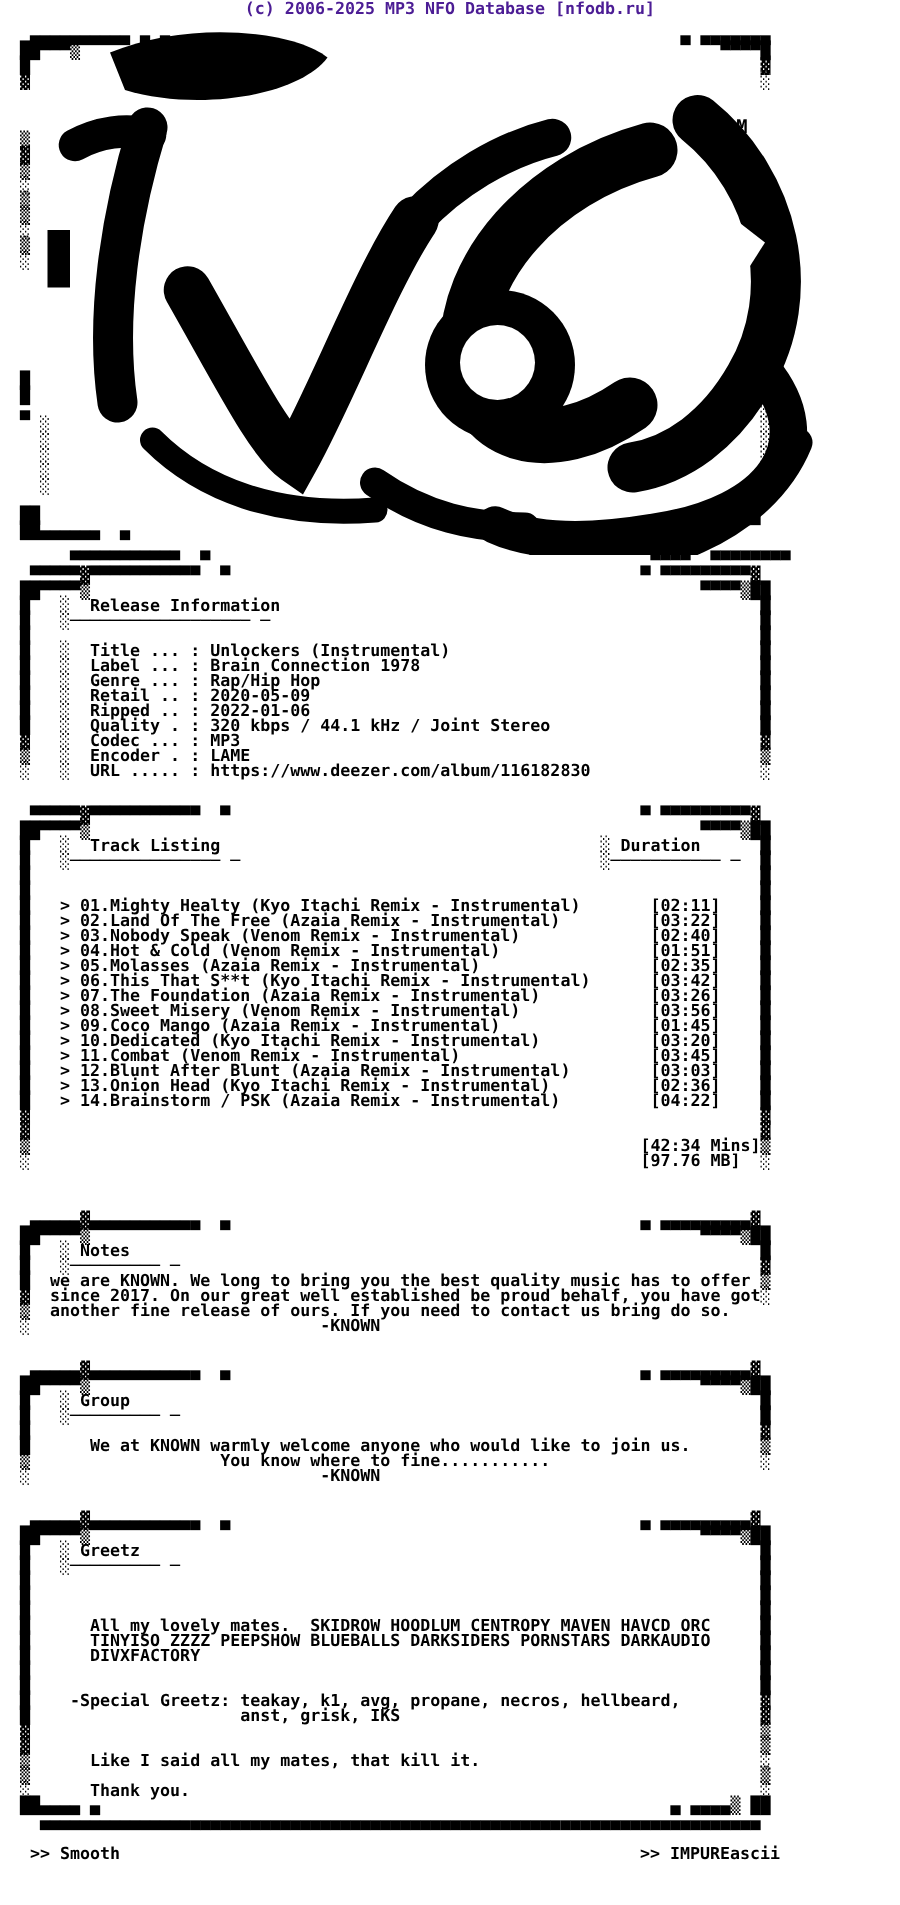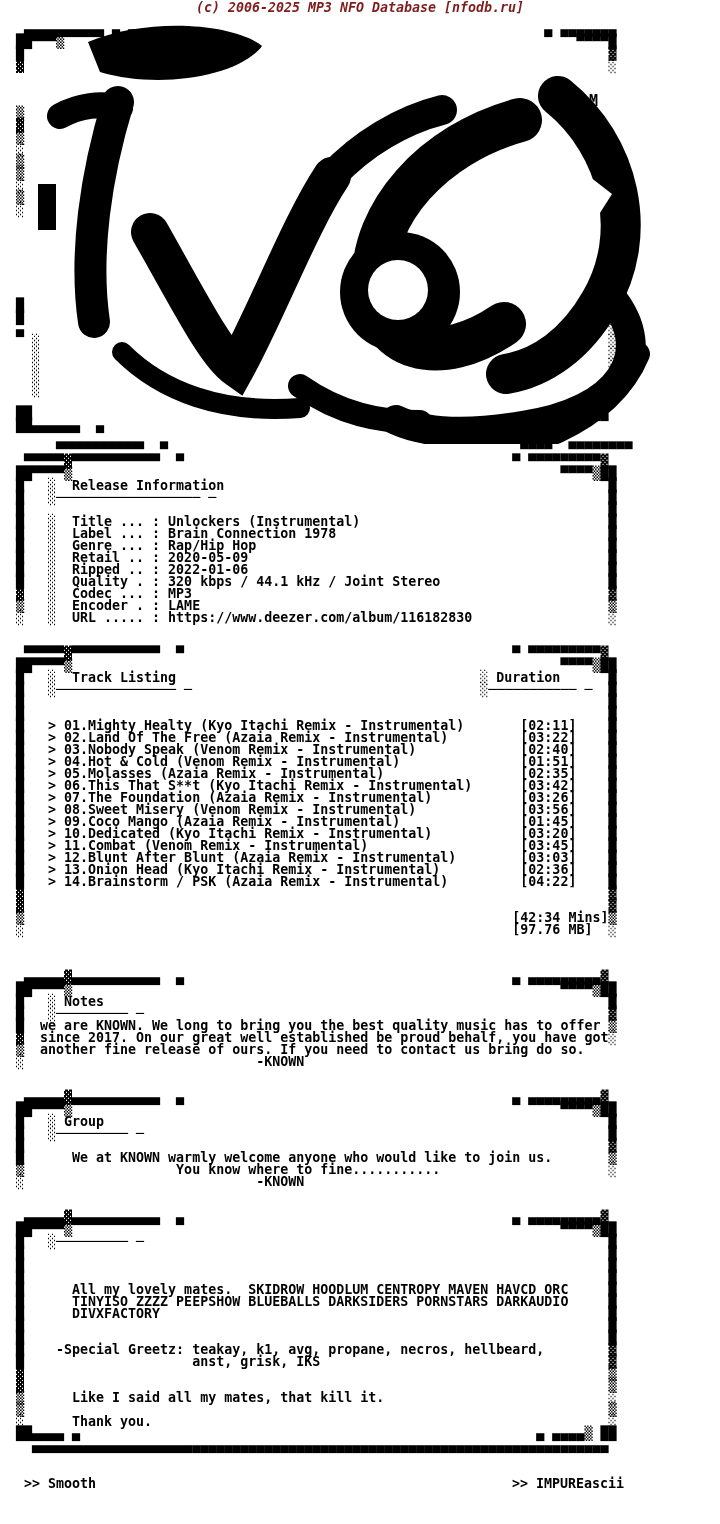--- a/index.html
+++ b/index.html
@@ -22,21 +22,21 @@
   .footer{position:absolute;top:1476px;left:0;width:720px;height:14px;
     font-size:13.3px;line-height:12px;white-space:pre;padding-left:29px;}
   .footer .fl{position:absolute;left:24px;top:2px;}
   .footer .fr{position:absolute;left:512px;top:2px;}
 </style>
 </head>
 <body>
 
 <div class="page">
 
-  <div class="hdr" style="color: #7f1d1d; font-style: italic;">(c) 2006-2025 MP3 NFO Database [nfodb.ru]</div>
+  <div class="hdr" style="color: #4c1d95;">(c) 2006-2025 MP3 NFO Database [nfodb.ru]</div>
 
   <div class="artwrap">
     <svg width="720" height="420" viewBox="0 0 720 420" xmlns="http://www.w3.org/2000/svg">
       <g fill="none" stroke="#000000" stroke-linecap="round">
         <path stroke-width="26" d="M60,92 C78,82 102,78 120,84"></path>
         <path stroke-width="32" d="M118,78 C96,150 84,230 94,298"></path>
         <path stroke-width="38" d="M150,208 C192,282 216,330 236,344 C266,290 300,200 332,152"></path>
         <path stroke-width="30" d="M332,152 C362,120 402,96 442,86"></path>
         <path stroke-width="44" d="M520,96 C432,120 372,190 374,258 C376,328 440,344 504,300"></path>
         <path stroke-width="40" d="M558,72 C620,122 640,210 600,278 C576,320 542,344 506,350"></path>
@@ -150,20 +150,21 @@
       <div>  █   ░ Group                                                               █</div>
       <div>  █   ░───────── ─                                                          █</div>
       <div>  █                                                                         ▓</div>
       <div>  █      We at KNOWN warmly welcome anyone who would like to join us.       ▒</div>
       <div>  ▒                   You know where to fine...........                     ░</div>
       <div>  ░                             -KNOWN</div>
     </div>
   <div class="box" id="greetz" style="top:1212px">
       <div>   ▄▄▄▄▄▓▄▄▄▄▄▄▄▄▄▄▄  ▄                                         ▄ ▄▄▄▄▄▄▄▄▄▓</div>
       <div>  ██▀▀▀▀▒                                                             ▀▀▀▀▒██</div>
+      <div>  █   ░ Greetz                                                              █</div>
       <div>  █   ░───────── ─                                                          █</div>
       <div>  █                                                                         █</div>
       <div>  █                                                                         █</div>
       <div>  █                                                                         █</div>
       <div>  █      All my lovely mates.  SKIDROW HOODLUM CENTROPY MAVEN HAVCD ORC     █</div>
       <div>  █      TINYISO ZZZZ PEEPSHOW BLUEBALLS DARKSIDERS PORNSTARS DARKAUDIO     █</div>
       <div>  █      DIVXFACTORY                                                        █</div>
       <div>  █                                                                         █</div>
       <div>  █                                                                         █</div>
       <div>  █    -Special Greetz: teakay, k1, avg, propane, necros, hellbeard,        ▓</div>

